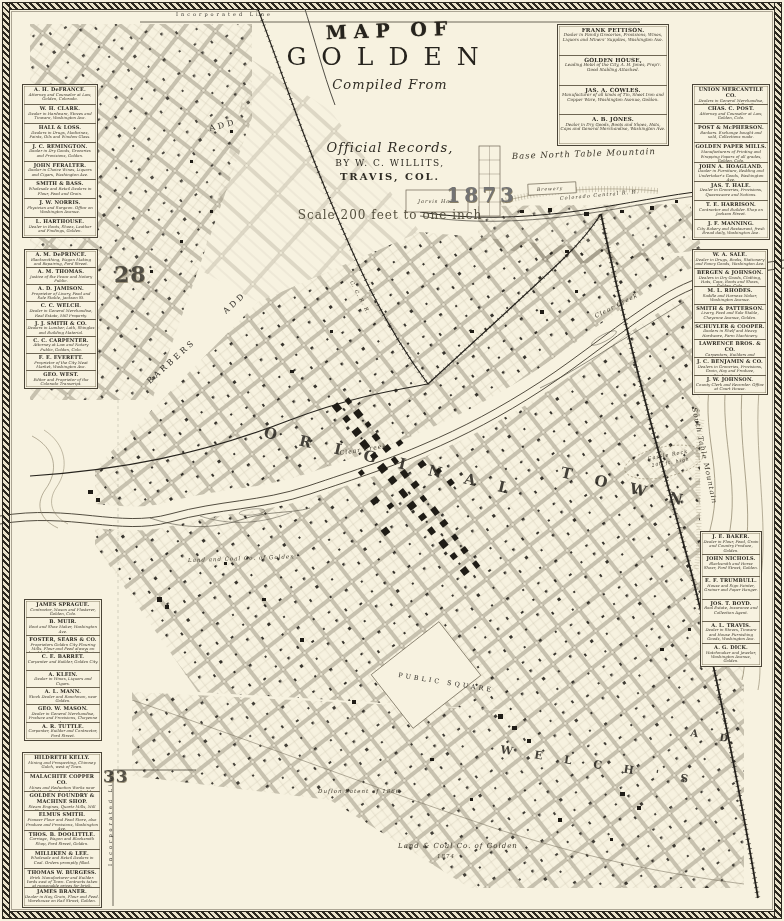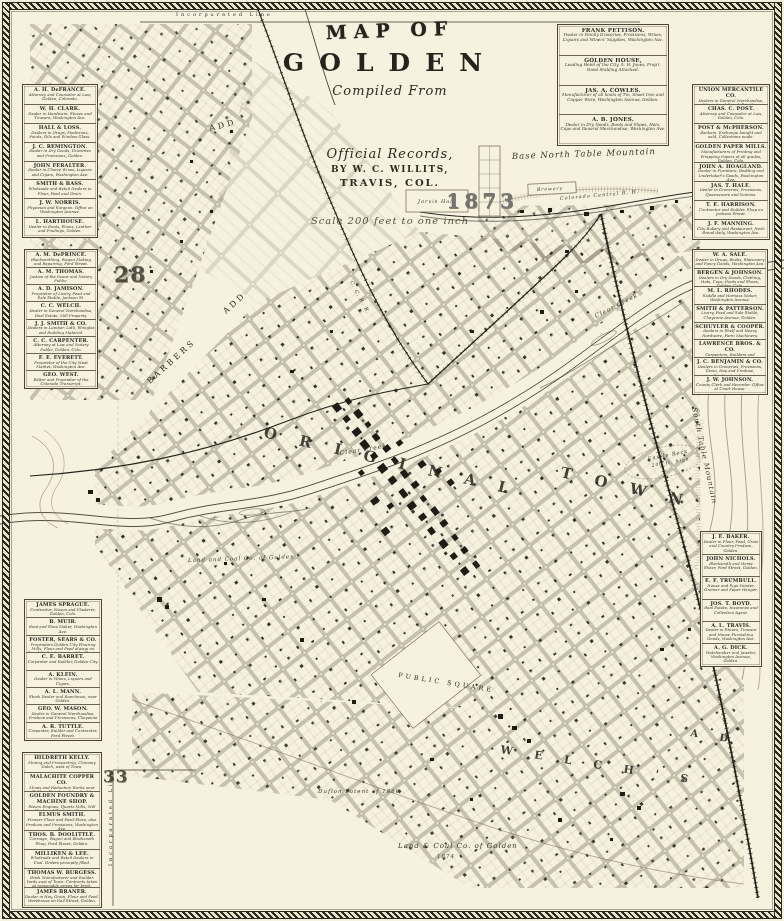--- a/index.html
+++ b/index.html
@@ -11,27 +11,27 @@
   .band.t{left:2px;right:2px;top:2px;height:8px}
   .band.b{left:2px;right:2px;bottom:2px;height:8px}
   .band.l{top:2px;bottom:2px;left:2px;width:8px}
   .band.r{top:2px;bottom:2px;right:2px;width:8px}
   .inner-line{position:absolute;inset:11px;border:1px solid #6d6553;z-index:5;pointer-events:none;opacity:.55}
   svg.map{position:absolute;inset:0;z-index:1}
   
   .title-block{position:absolute;left:262px;top:20px;width:256px;z-index:3;text-align:center;line-height:1.1;}
   .t-mapof{font-size:19px;font-weight:700;letter-spacing:7px;color:#26231d;
            text-shadow:0 0 1px #6d6553;transform:rotate(-2deg);}
-  .t-golden{font-size:25px;font-weight:700;letter-spacing:15px;margin-top:8px;color:#26231d;}
+  .t-golden{font-size:25px;font-weight:400;letter-spacing:15px;margin-top:2px;color:#26231d;}
   .t-compiled{font-size:13px;font-style:italic;font-weight:400;margin-top:8px;letter-spacing:1px;}
   .t-records{font-size:13px;font-style:italic;font-weight:400;letter-spacing:1px;margin-top:48px;}
-  .t-by{font-size:9px;font-weight:700;letter-spacing:1.5px;margin-top:4px;}
+  .t-by{font-size:9px;font-weight:400;letter-spacing:1.5px;margin-top:4px;}
   .t-denver{font-size:10px;font-weight:700;letter-spacing:2px;margin-top:2px;}
   .t-year{font-size:20px;font-weight:700;letter-spacing:4px;margin-top:2px;color:#737373;text-shadow:.5px .5px 0 #8a8066;text-align:right;}
-  .t-scale{font-size:10px;font-style:italic;margin-top:3px;color:#55503f;letter-spacing:1px;}
+  .t-scale{font-size:12px;margin-top:3px;color:#55503f;letter-spacing:1px;}
   
   .dir-box{position:absolute;z-index:3;background:#f7f2e0;border:1px solid #4a4437;
            box-shadow:0 0 0 1px #f7f2e0 inset, 0 0 0 1.5px #8a8066 inset;
            display:flex;flex-direction:column;box-sizing:border-box;padding:1px;}
   .dir-entry{flex:1;overflow:hidden;border-bottom:0.5px solid #6d6553;padding:1px 1px;min-height:0;}
   .dir-entry:last-child{border-bottom:none;}
   .dir-name{font-size:5px;font-weight:700;text-align:center;letter-spacing:.2px;line-height:1.15;color:#2e2b23;}
   .dir-desc{font-size:3.9px;font-style:italic;text-align:center;line-height:1.12;color:#3c372b;}
   .dir-box.big .dir-name{font-size:5.6px;}
   .dir-box.big .dir-desc{font-size:4.2px;}

